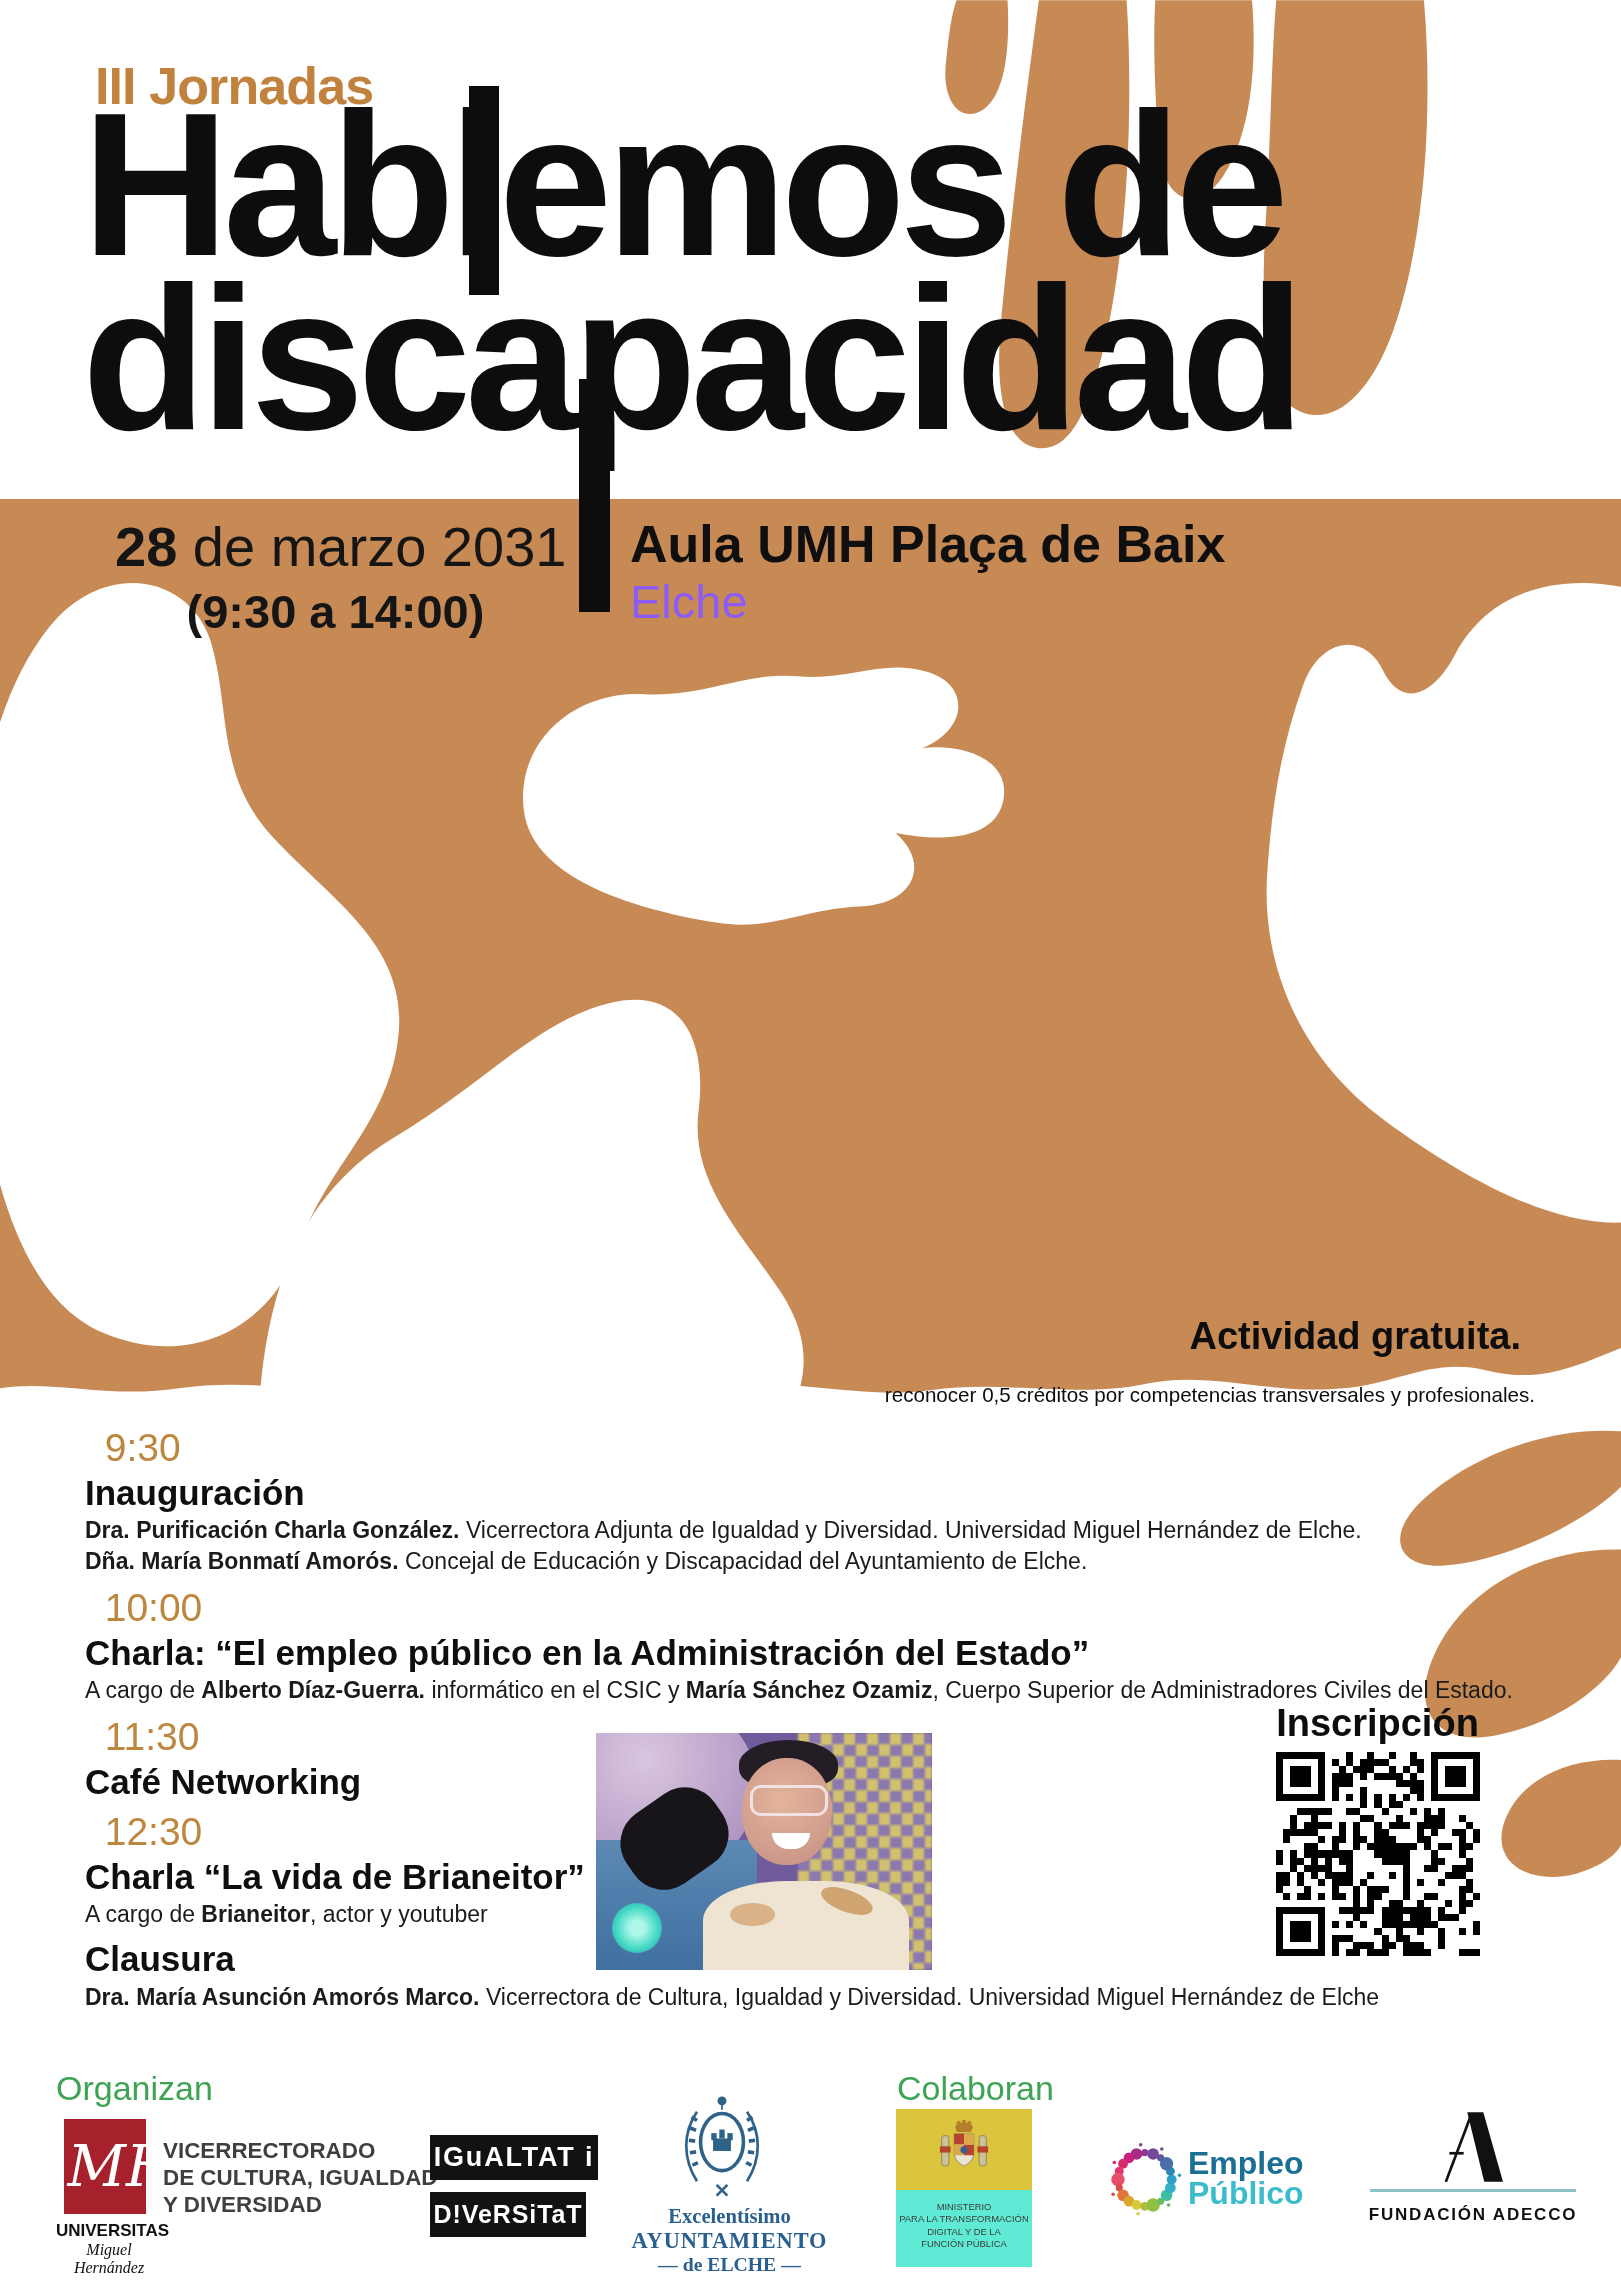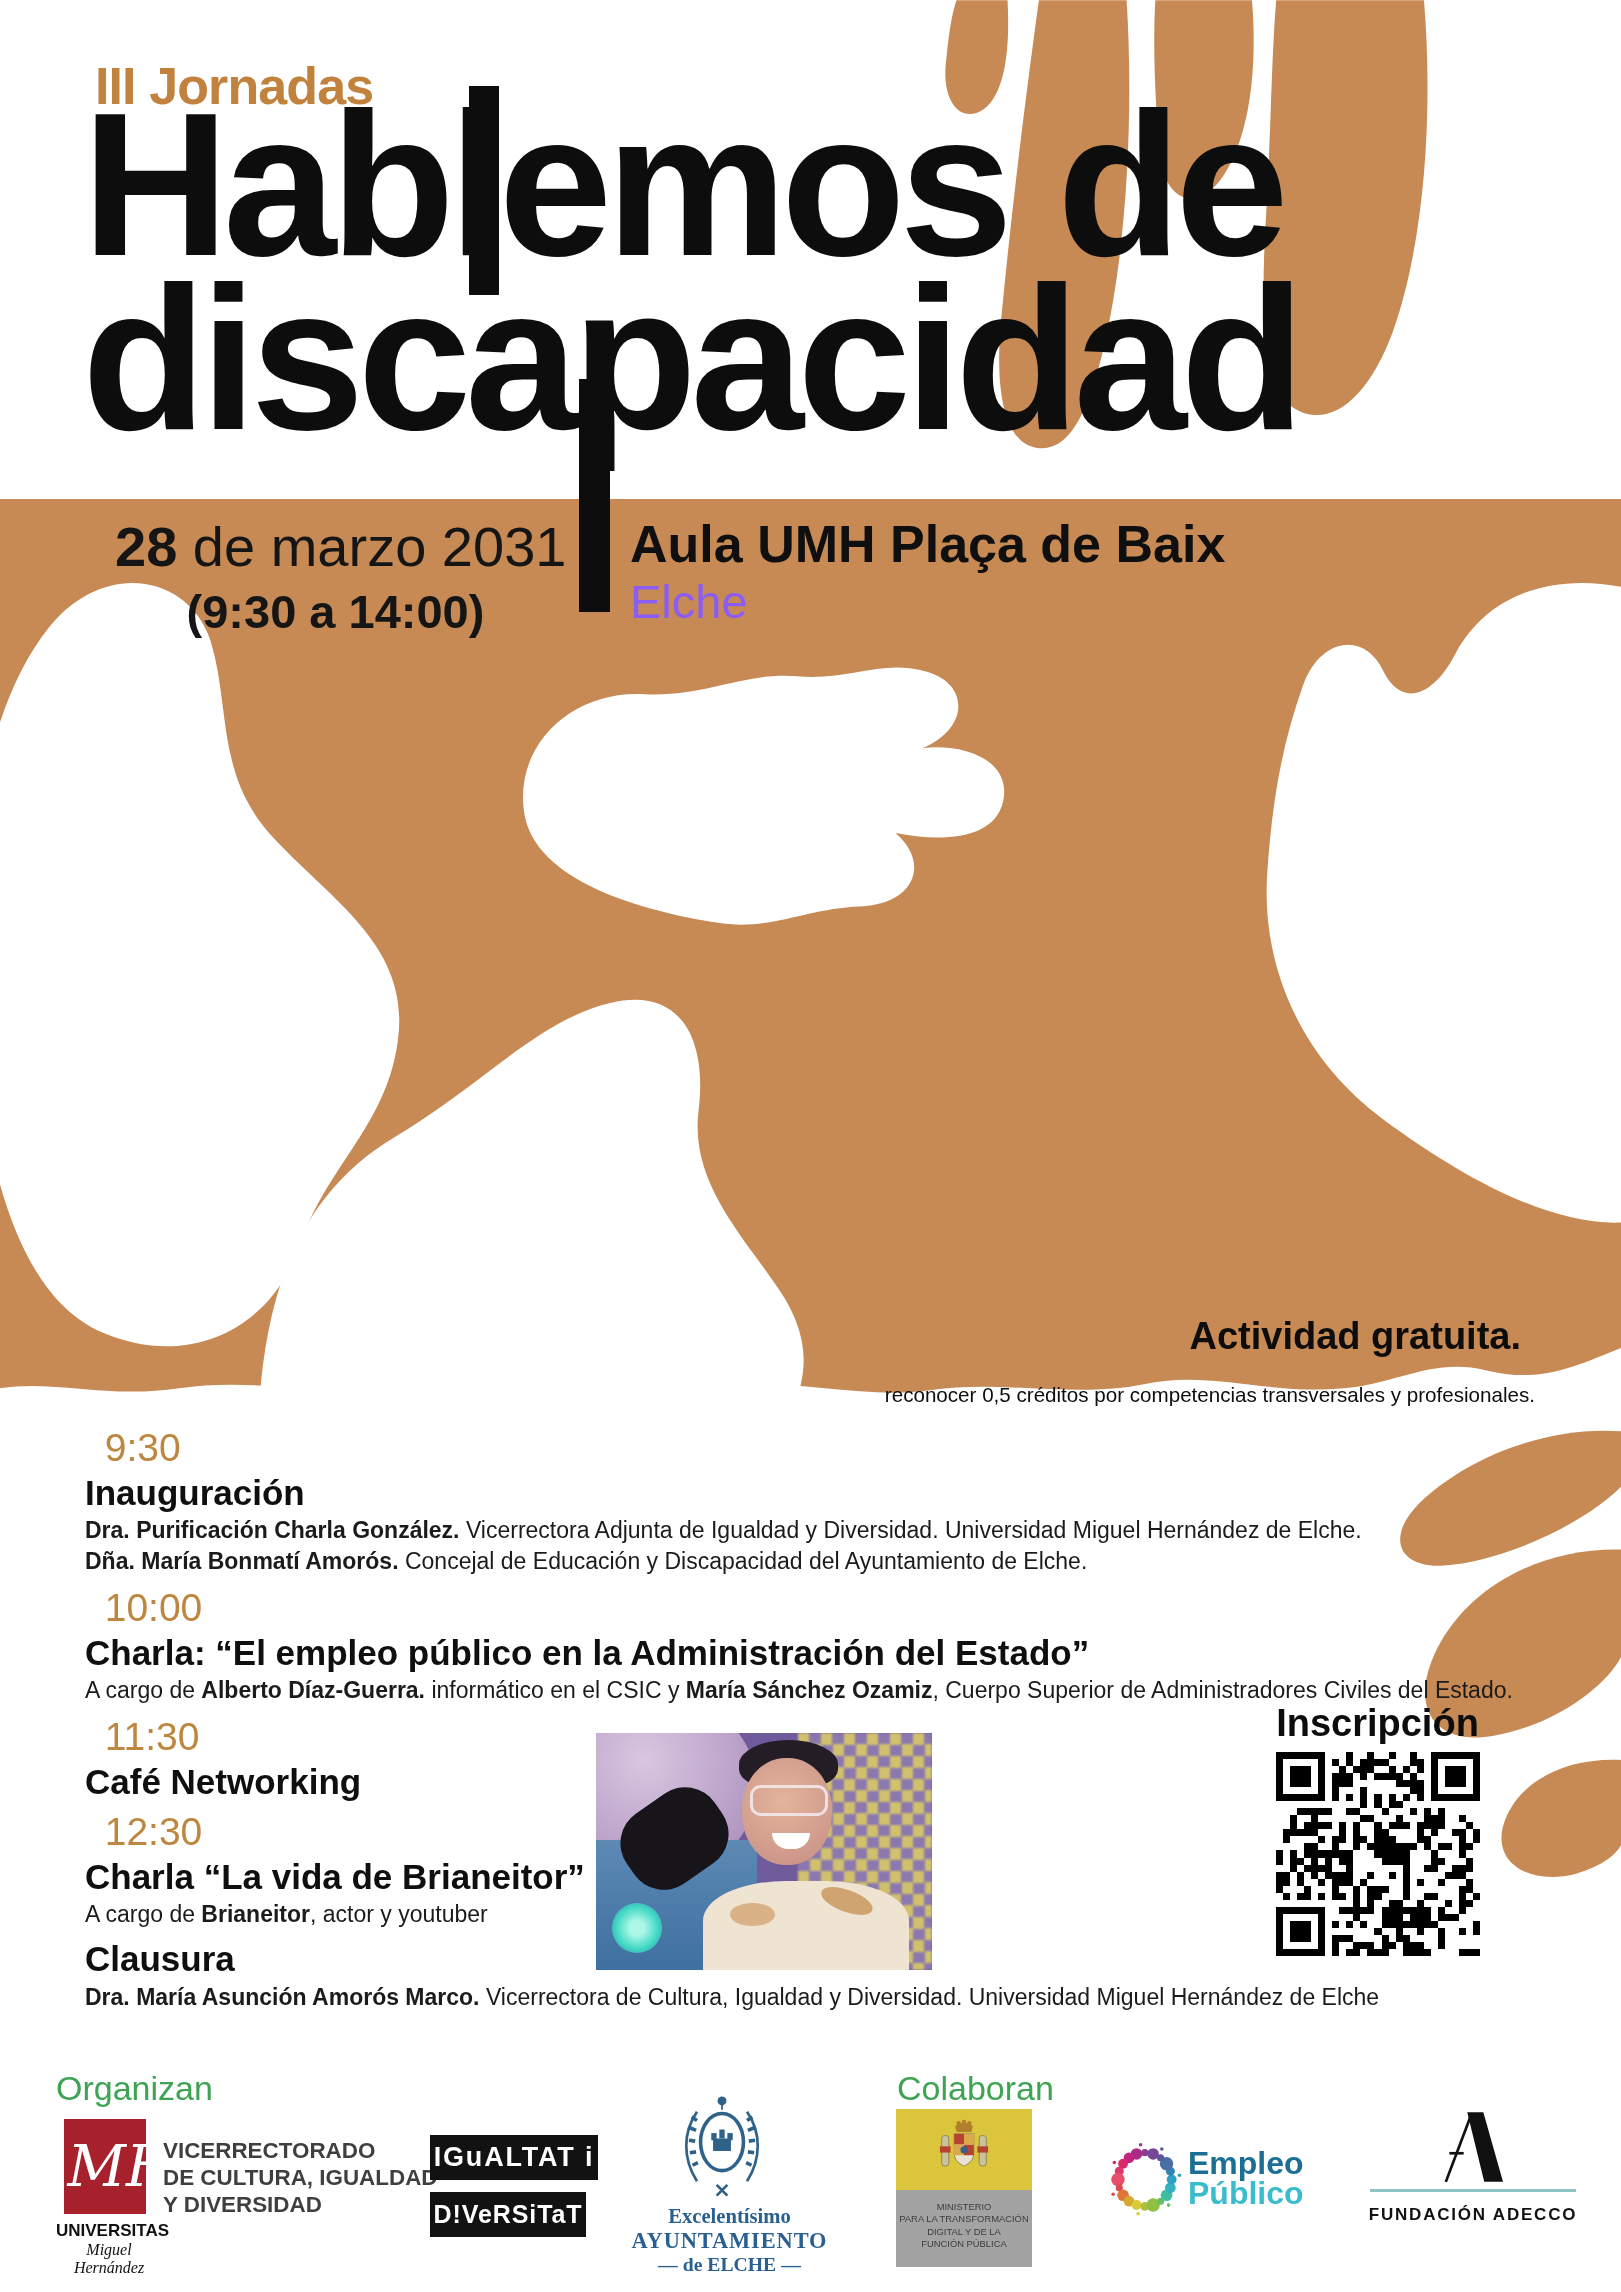--- a/index.html
+++ b/index.html
@@ -64,21 +64,21 @@
   .vicer{left:163px;top:2137px;font-size:22.4px;line-height:27px;font-weight:700;color:#3F3F3E;}
   .igdiv{background:#121212;color:#fff;font-weight:700;text-align:center;}
   .ig1{left:430px;top:2135px;width:168px;height:45px;font-size:27px;line-height:45px;letter-spacing:1.8px;}
   .ig2{left:430px;top:2192px;width:156px;height:45px;font-size:25px;line-height:45px;letter-spacing:0.9px;}
   .ayto-text{left:631px;top:2205px;width:197px;text-align:center;color:#2A6090;
           font-family:"Liberation Serif",serif;font-weight:700;}
   .ayto-l1{font-size:20.6px;line-height:23px;}
   .ayto-l2{font-size:22.4px;line-height:25px;letter-spacing:0.9px;}
   .ayto-l3{font-size:19.7px;line-height:23px;}
   .min-yellow{left:896px;top:2109px;width:136px;height:81px;background:#DBC53C;}
-  .min-gray{left:896px;top:2190px;width:136px;height:77px;background:#a3a3a3;
+  .min-gray{left:896px;top:2190px;width:136px;height:77px;background:#5eead4;
           font-size:9.4px;line-height:12.5px;text-align:center;color:#3c3c3c;padding-top:10.7px;box-sizing:border-box;}
   .empleo-text{left:1188px;top:2148px;font-weight:700;font-size:32px;line-height:30px;}
   .empleo-l1{color:#1C6F94;}
   .empleo-l2{color:#3ABCCC;}
   .adecco-line{left:1370px;top:2189px;width:206px;height:2.7px;background:#8FC3C3;}
   .adecco-label{left:1363px;top:2205px;width:220px;text-align:center;font-size:17px;font-weight:700;letter-spacing:1.8px;color:#111;}
   .z2{z-index:2;}
   svg{display:block;}
 </style>
 </head>

